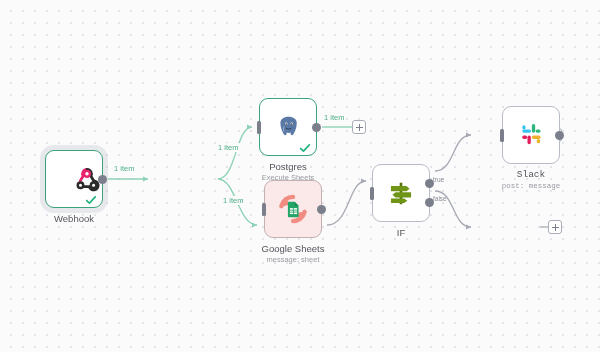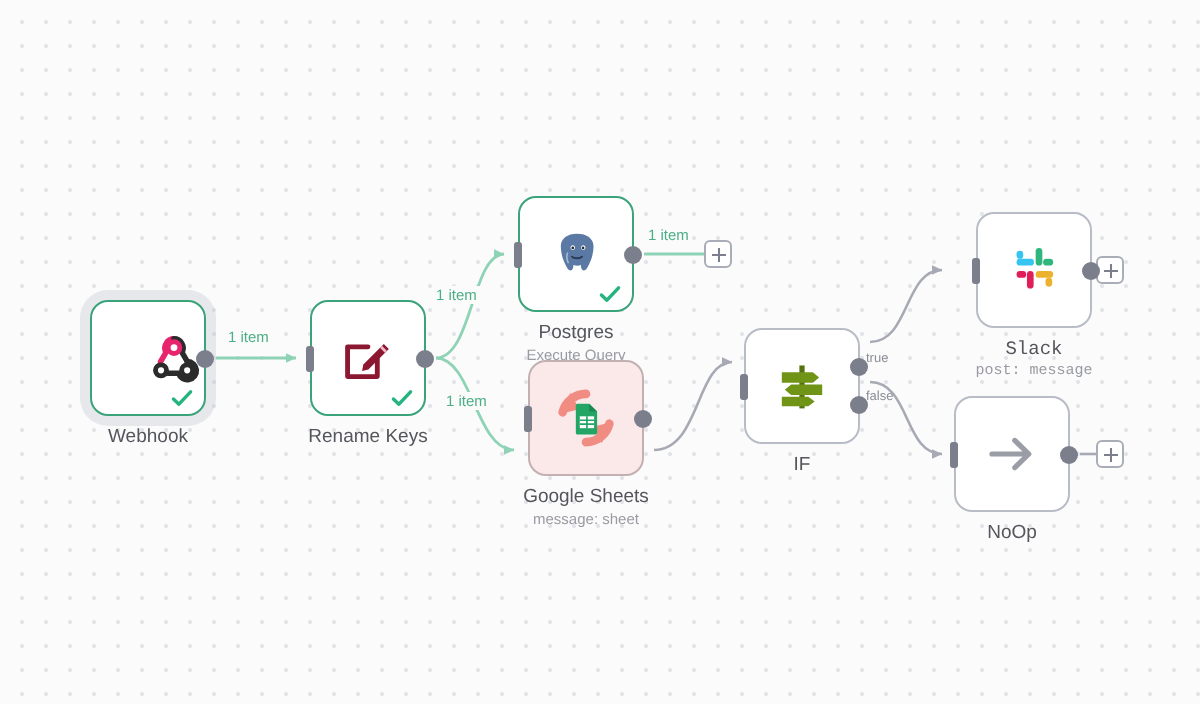--- a/index.html
+++ b/index.html
@@ -214,40 +214,20 @@
         <path d="M2 7.6 L5.2 10.6 L12 3.4" fill="none" stroke="#24b47e" stroke-width="2" stroke-linecap="round" stroke-linejoin="round"></path>
       </svg>
     </span>
     <span class="port-out"></span>
     <div class="nlabel">
       <div class="title">Webhook</div>
       <div class="sub"></div>
     </div>
   </div>
 
-  <div class="node green" style="left:155px; top:150px;">
-    <span class="glyph">
-      <svg width="26" height="26" viewBox="0 0 28 28">
-        <path d="M3 8 h11 M3 8 v16 h16 v-10" fill="none" stroke="#8c1730" stroke-width="2.6" stroke-linecap="round" stroke-linejoin="round"></path>
-        <path d="M11.5 17.5 L22.5 6.5 L25.2 9.2 L14.2 20.2 L10.8 21 Z" fill="#8c1730"></path>
-        <path d="M21 8 L23.6 10.6" stroke="#f0b9c6" stroke-width="1.5"></path>
-      </svg>
-    </span>
-    <span class="tick">
-      <svg width="12" height="12" viewBox="0 0 14 14">
-        <path d="M2 7.6 L5.2 10.6 L12 3.4" fill="none" stroke="#24b47e" stroke-width="2" stroke-linecap="round" stroke-linejoin="round"></path>
-      </svg>
-    </span>
-    <span class="port-in"></span>
-    <span class="port-out"></span>
-    <div class="nlabel">
-      <div class="title">Rename Keys</div>
-      <div class="sub"></div>
-    </div>
-  </div>
 
   <div class="node green" style="left:259px; top:98px;">
     <span class="glyph">
       <svg width="27" height="27" viewBox="0 0 32 32">
         <path d="M16 3.4c-5.6 0-9.6 2.8-9.6 7.4 0 2.6.5 5.4 1.5 8 .9 2.3 1.8 4.2 2.6 5.3
                  .9 1.2 2 1.3 2.7.5.5-.6.7-1.6.6-2.6 1.5.5 3.1.5 4.6 0-.1 1 .1 2 .6 2.6
                  .7.8 1.8.7 2.7-.5.8-1.1 1.7-3 2.6-5.3 1-2.6 1.5-5.4 1.5-8 0-4.6-4-7.4-9.8-7.4z" fill="#5a79a5"></path>
         <path d="M12.2 11.6c0-.8.6-1.4 1.3-1.4s1.3.6 1.3 1.4-.6 1.4-1.3 1.4-1.3-.6-1.3-1.4z" fill="#ffffff"></path>
         <circle cx="13.5" cy="11.8" r="0.8" fill="#2b2b2b"></circle>
         <path d="M18.4 11.6c0-.8.6-1.4 1.3-1.4s1.3.6 1.3 1.4-.6 1.4-1.3 1.4-1.3-.6-1.3-1.4z" fill="#ffffff"></path>
@@ -258,21 +238,21 @@
     </span>
     <span class="tick">
       <svg width="12" height="12" viewBox="0 0 14 14">
         <path d="M2 7.6 L5.2 10.6 L12 3.4" fill="none" stroke="#24b47e" stroke-width="2" stroke-linecap="round" stroke-linejoin="round"></path>
       </svg>
     </span>
     <span class="port-in"></span>
     <span class="port-out"></span>
     <div class="nlabel">
       <div class="title">Postgres</div>
-      <div class="sub">Execute Query</div>
+      <div class="sub">Execute Sheets</div>
     </div>
   </div>
 
   <div class="node error" style="left:264px; top:180px;">
     <span class="glyph">
       <svg width="32" height="32" viewBox="0 0 34 34">
 
         <path d="M17 4.2 A12.8 12.8 0 0 0 4.6 14" fill="none" stroke="#f08c82" stroke-width="4.6" stroke-linecap="round"></path>
         <path d="M17 29.8 A12.8 12.8 0 0 0 29.4 20" fill="none" stroke="#f08c82" stroke-width="4.6" stroke-linecap="round"></path>
         <path d="M8.6 3.6 L4.0 14.6 L13.6 12.4 Z" fill="#f08c82"></path>
@@ -308,21 +288,21 @@
     </span>
     <span class="port-out p-bot">
       <span class="port-lbl">false</span>
     </span>
     <div class="nlabel">
       <div class="title">IF</div>
       <div class="sub"></div>
     </div>
   </div>
 
-  <div class="node" style="left:488px; top:106px;font-family:Liberation Mono, monospace;">
+  <div class="node" style="left:502px; top:106px;font-family:Liberation Mono, monospace;">
     <span class="glyph">
       <svg width="26" height="26" viewBox="0 0 28 28">
 
         <rect x="14.9" y="2.2" width="3.6" height="9.4" rx="1.8" fill="#2eb67d"></rect>
         <rect x="18.9" y="8" width="5.4" height="3.6" rx="1.8" fill="#2eb67d"></rect>
 
         <rect x="4.6" y="8.0" width="9.4" height="3.6" rx="1.8" fill="#36c5f0"></rect>
         <rect x="4.6" y="3.6" width="3.6" height="4.4" rx="1.8" fill="#36c5f0"></rect>
 
         <rect x="14.9" y="14.6" width="9.4" height="3.6" rx="1.8" fill="#ecb22e"></rect>
@@ -333,27 +313,14 @@
       </svg>
     </span>
     <span class="port-in"></span>
     <span class="port-out"></span>
     <div class="nlabel">
       <div class="title">Slack</div>
       <div class="sub">post: message</div>
     </div>
   </div>
 
-  <div class="node" style="left:477px; top:198px;">
-    <span class="glyph">
-      <svg width="30" height="30" viewBox="0 0 30 30">
-        <path d="M5 15 H23 M16.4 8.2 L23.4 15 L16.4 21.8" fill="none" stroke="#9a9ca6" stroke-width="2.6" stroke-linecap="round" stroke-linejoin="round"></path>
-      </svg>
-    </span>
-    <span class="port-in"></span>
-    <span class="port-out"></span>
-    <div class="nlabel">
-      <div class="title">NoOp</div>
-      <div class="sub"></div>
-    </div>
-  </div>
 
 </div>
 
 </body></html>

